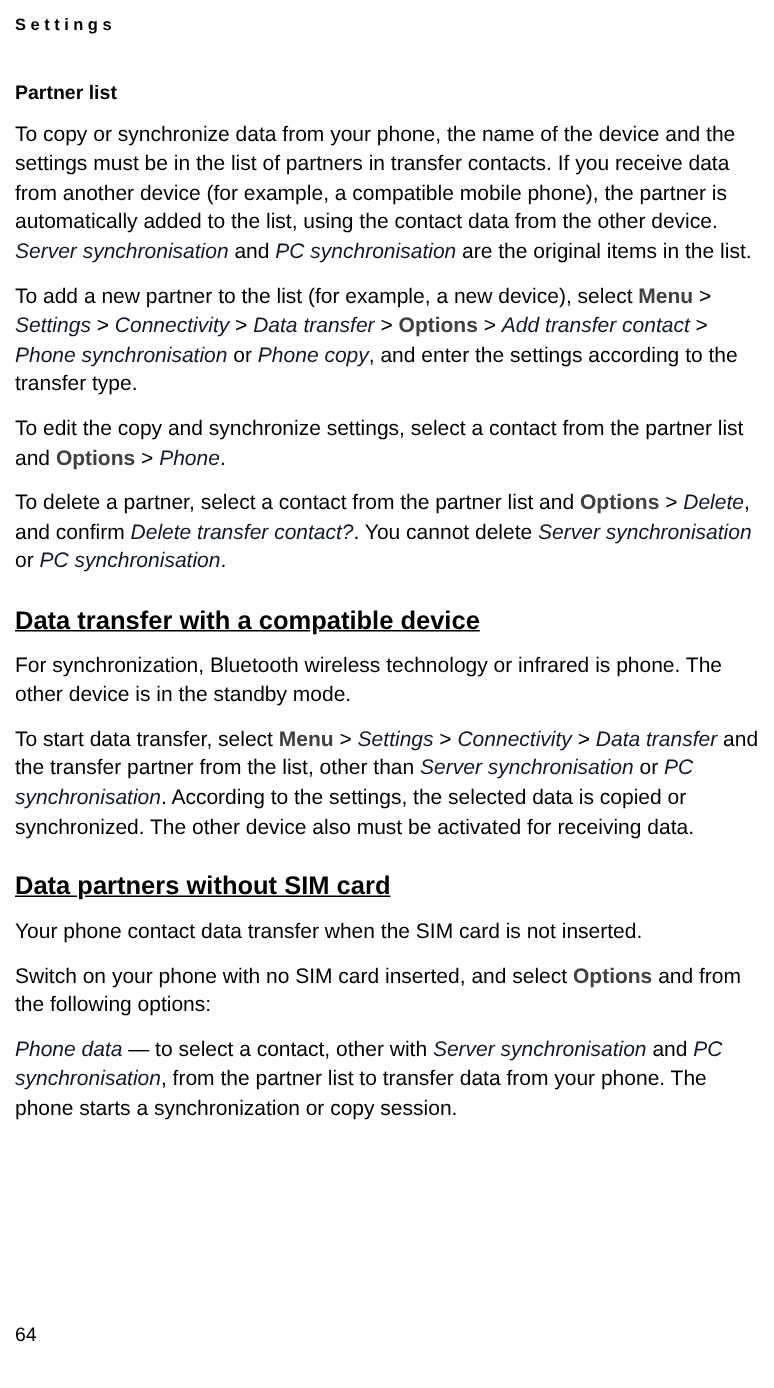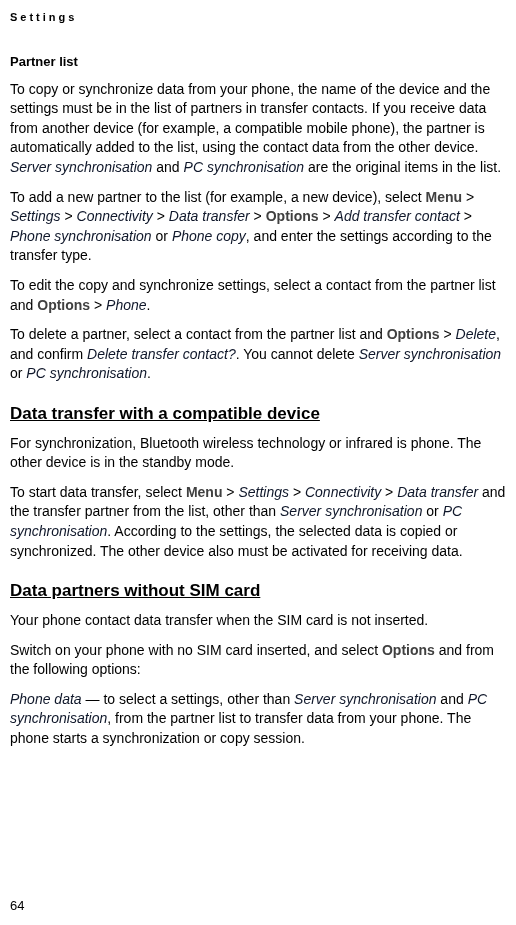--- a/index.html
+++ b/index.html
@@ -42,21 +42,21 @@
     .blue-bold {
       color: #404040;
       font-weight: bold;
     }
     .blue-italic {
       color: #0f172a;
       font-style: italic;
     }
     .page-number {
       position: absolute;
-      bottom: 10px;
+      bottom: 26px;
       left: 10px;
       font-size: 13px;
     }
   </style>
 </head>
 <body>
 
 <div class="header-label">Settings</div>
 
 <div class="section-title">Partner list</div>
@@ -87,16 +87,16 @@
 
 <div class="section-title-underline">Data partners without SIM card</div>
 
 <div class="para">Your phone contact data transfer when the SIM card is not inserted.</div>
 
 <div class="para">
   <span>Switch on your phone with no SIM card inserted, and select </span><span class="blue-bold">Options</span><span> and from the following options:</span>
 </div>
 
 <div class="para">
-  <span class="blue-italic">Phone data</span><span> — to select a settings, other than </span><span class="blue-italic">Server synchronisation</span><span> and </span><span class="blue-italic">PC synchronisation</span><span>, from the partner list to transfer data from your phone. The phone starts a synchronization or copy session.</span>
+  <span class="blue-italic">Phone data</span><span> — to select a contact, other with </span><span class="blue-italic">Server synchronisation</span><span> and </span><span class="blue-italic">PC synchronisation</span><span>, from the partner list to transfer data from your phone. The phone starts a synchronization or copy session.</span>
 </div>
 
 <div class="page-number">64</div>
 
 </body></html>

